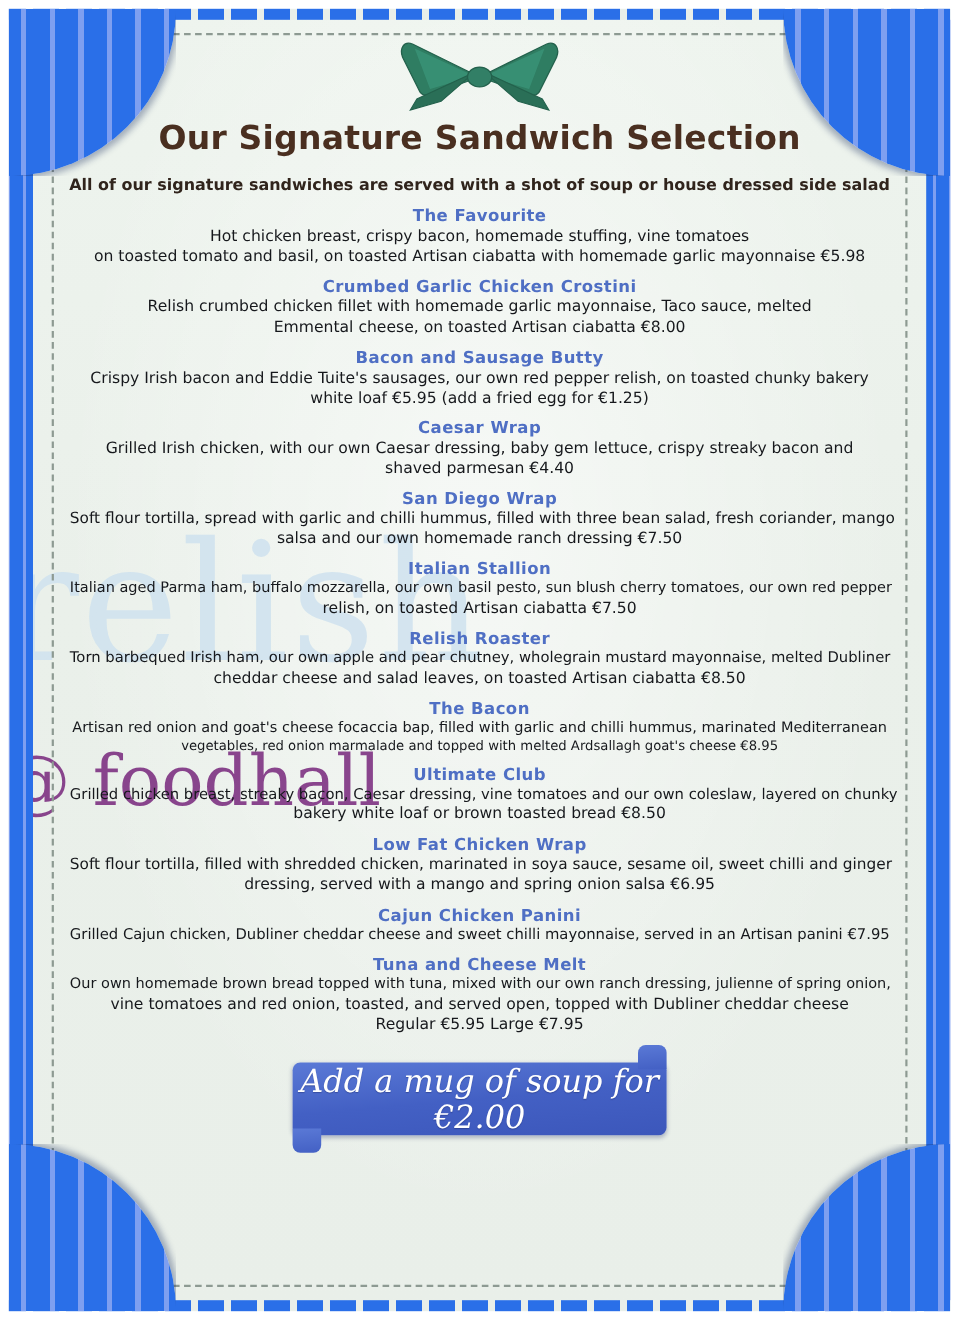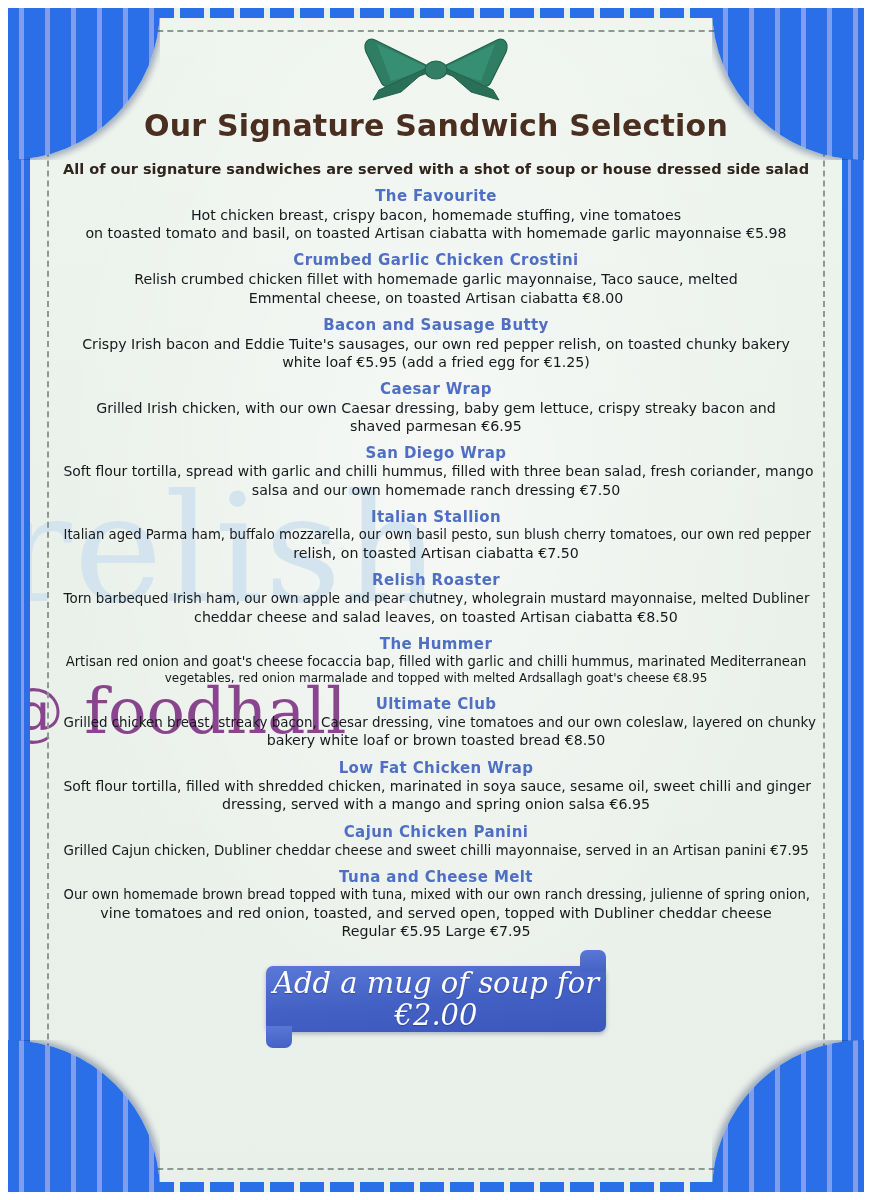--- a/index.html
+++ b/index.html
@@ -327,21 +327,21 @@
           <div class="item-name">Bacon and Sausage Butty</div>
           <div class="item-desc">
             <span class="line" style="font-size: 14.2px;">Crispy Irish bacon and Eddie Tuite's sausages, our own red pepper relish, on toasted chunky bakery</span>
             <span class="line" style="font-size: 14.2px;">white loaf  €5.95 (add a fried egg for €1.25)</span>
           </div>
         </div>
         <div class="item">
           <div class="item-name">Caesar Wrap</div>
           <div class="item-desc">
             <span class="line" style="font-size: 14.2px;">Grilled Irish chicken, with our own Caesar dressing, baby gem lettuce, crispy streaky bacon and</span>
-            <span class="line" style="font-size: 14.2px;">shaved parmesan  €6.95</span>
+            <span class="line" style="font-size: 14.2px;">shaved parmesan  €4.40</span>
           </div>
         </div>
         <div class="item">
           <div class="item-name">San Diego Wrap</div>
           <div class="item-desc">
             <span class="line" style="font-size: 13.95px;">Soft flour tortilla, spread with garlic and chilli hummus, filled with three bean salad, fresh coriander, mango</span>
             <span class="line" style="font-size: 14.2px;">salsa and our own homemade ranch dressing  €7.50</span>
           </div>
         </div>
         <div class="item">
@@ -352,21 +352,21 @@
           </div>
         </div>
         <div class="item">
           <div class="item-name">Relish Roaster</div>
           <div class="item-desc">
             <span class="line" style="font-size: 13.45px;">Torn barbequed Irish ham, our own apple and pear chutney, wholegrain mustard mayonnaise, melted Dubliner</span>
             <span class="line" style="font-size: 14.2px;">cheddar cheese and salad leaves, on toasted Artisan ciabatta  €8.50</span>
           </div>
         </div>
         <div class="item">
-          <div class="item-name">The Hummer</div>
+          <div class="item-name">The Bacon</div>
           <div class="item-desc">
             <span class="line" style="font-size: 13.2px;">Artisan red onion and goat's cheese focaccia bap, filled with garlic and chilli hummus, marinated Mediterranean</span>
             <span class="line" style="font-size: 12px;">vegetables, red onion marmalade and topped with melted Ardsallagh goat's cheese  €8.95</span>
           </div>
         </div>
         <div class="item">
           <div class="item-name">Ultimate Club</div>
           <div class="item-desc">
             <span class="line" style="font-size: 13.45px;">Grilled chicken breast, streaky bacon, Caesar dressing, vine tomatoes and our own coleslaw, layered on chunky</span>
             <span class="line" style="font-size: 14.2px;">bakery white loaf or brown toasted bread  €8.50</span>

